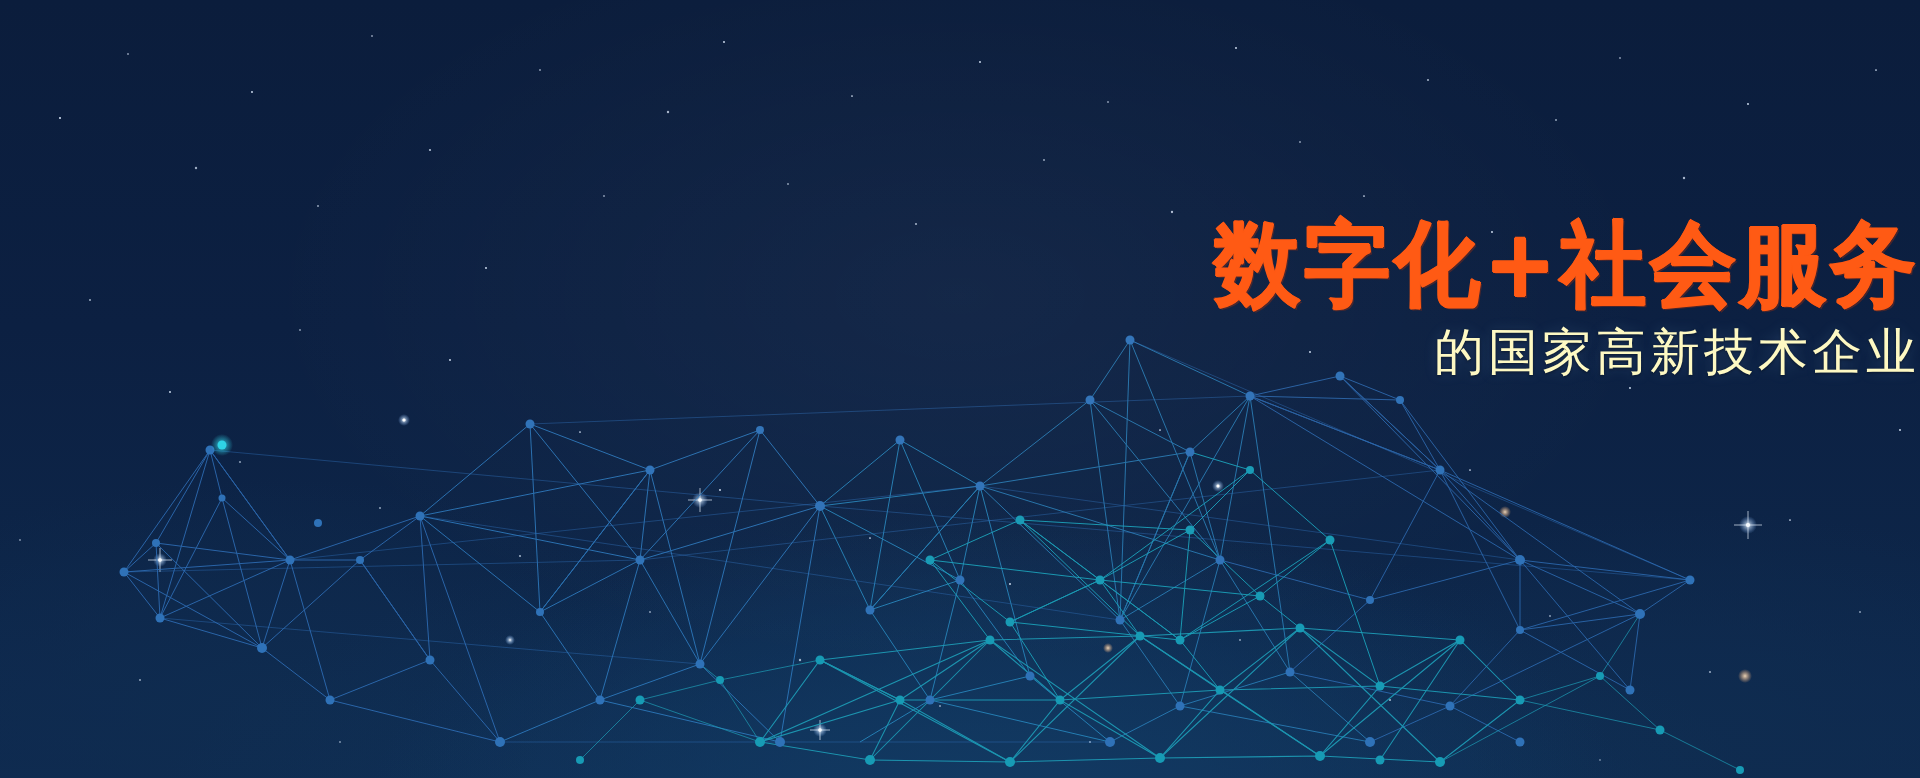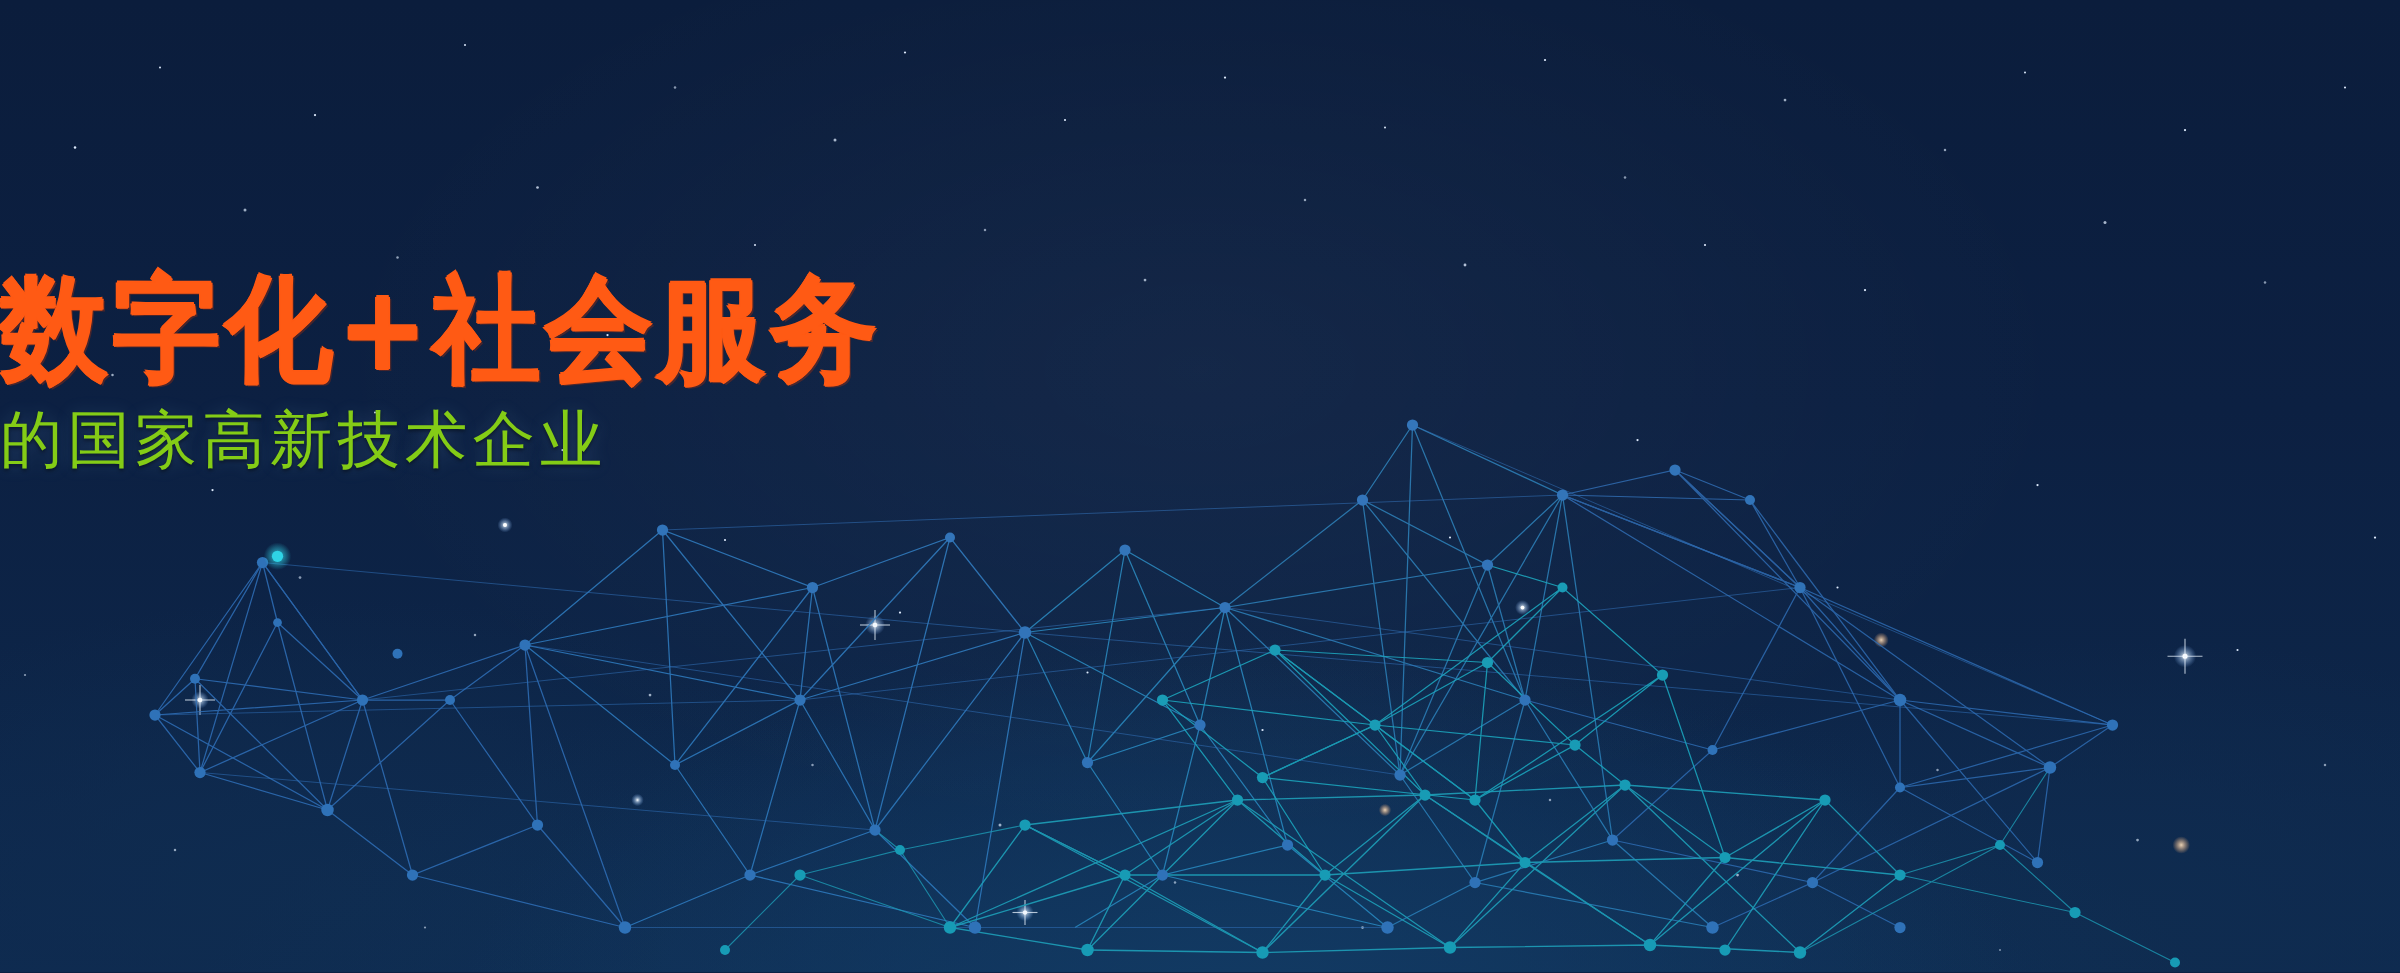--- a/index.html
+++ b/index.html
@@ -35,21 +35,21 @@
 
   
   .mesh{position:absolute;inset:0;pointer-events:none;}
   .mesh svg{display:block;width:1920px;height:778px;}
 
   
   .text-wrap{
     position:absolute;
     left:0;right:0;
     top:218px;
-    text-align:left;
+    text-align:right;
     z-index:5;
   }
   .headline{
     margin:0;
     font-family:"DejaVu Sans","Liberation Sans",sans-serif;
     font-weight:bold;
     font-size:86px;
     line-height:1.0;
     letter-spacing:4px;
     color:#FF5A14;
@@ -65,21 +65,21 @@
     white-space:nowrap;
   }
   .subline{
     margin:0;
     padding-top:22px;
     font-family:"DejaVu Serif","Liberation Serif",serif;
     font-weight:normal;
     font-size:50px;
     line-height:1.05;
     letter-spacing:4px;
-    color:#84cc16;
+    color:#fef9c3;
     text-shadow:0 1px 3px rgba(0,0,0,0.45), 0 0 14px rgba(150,200,255,0.18);
     white-space:nowrap;
   }
 </style>
 </head>
 <body>
 
 <div id="banner">
 
   <div class="bg-base"></div>

